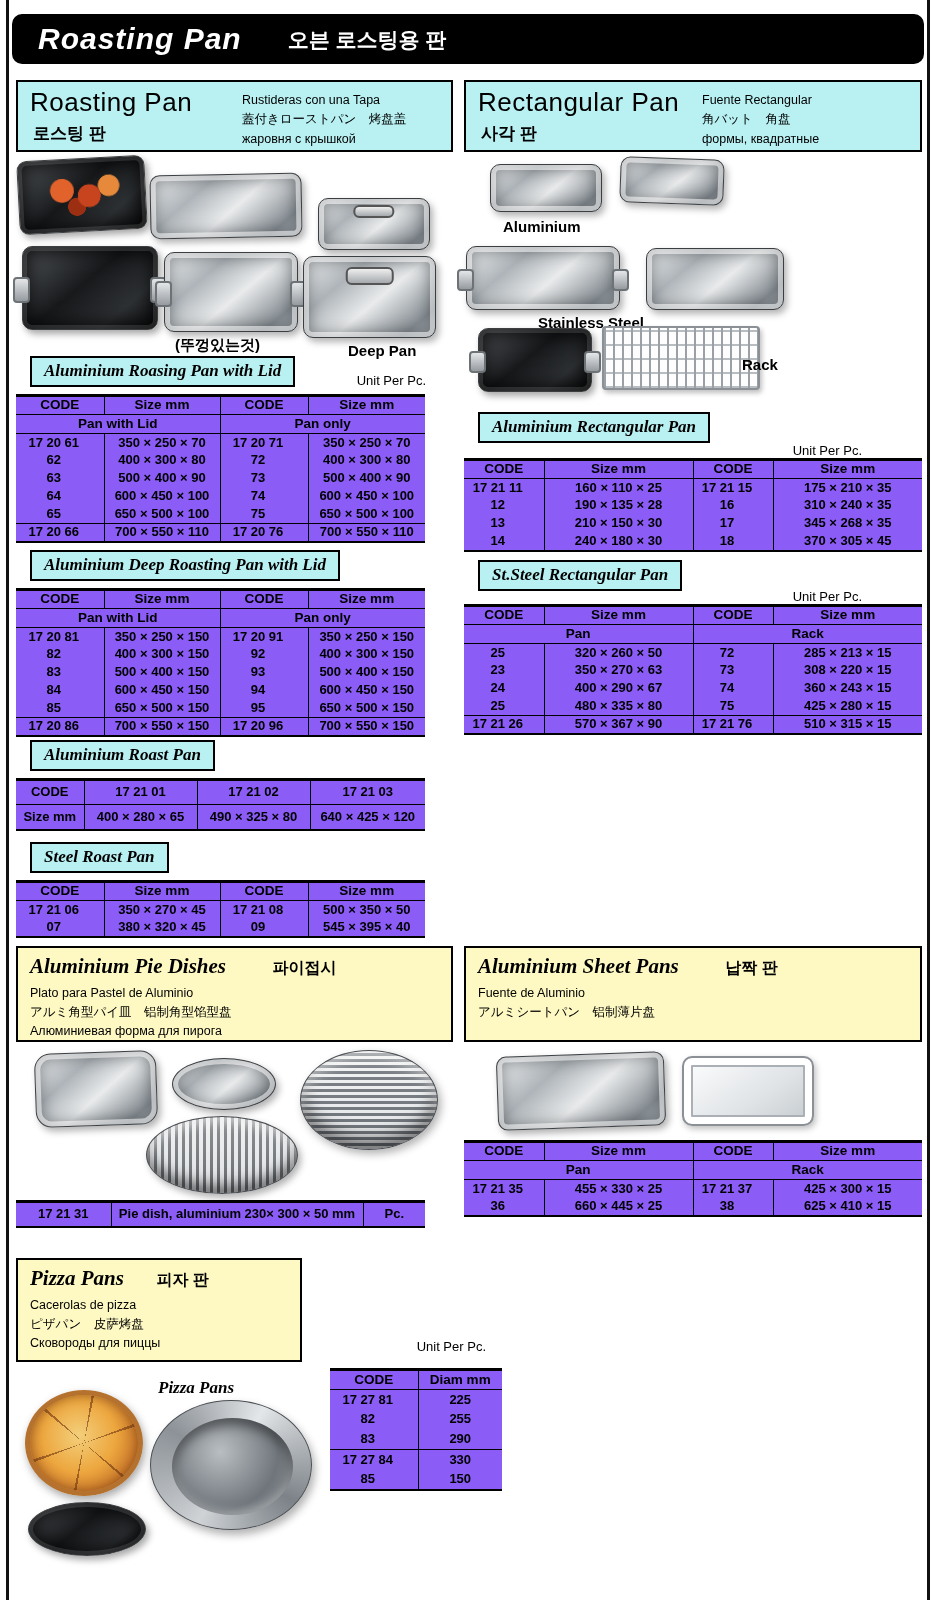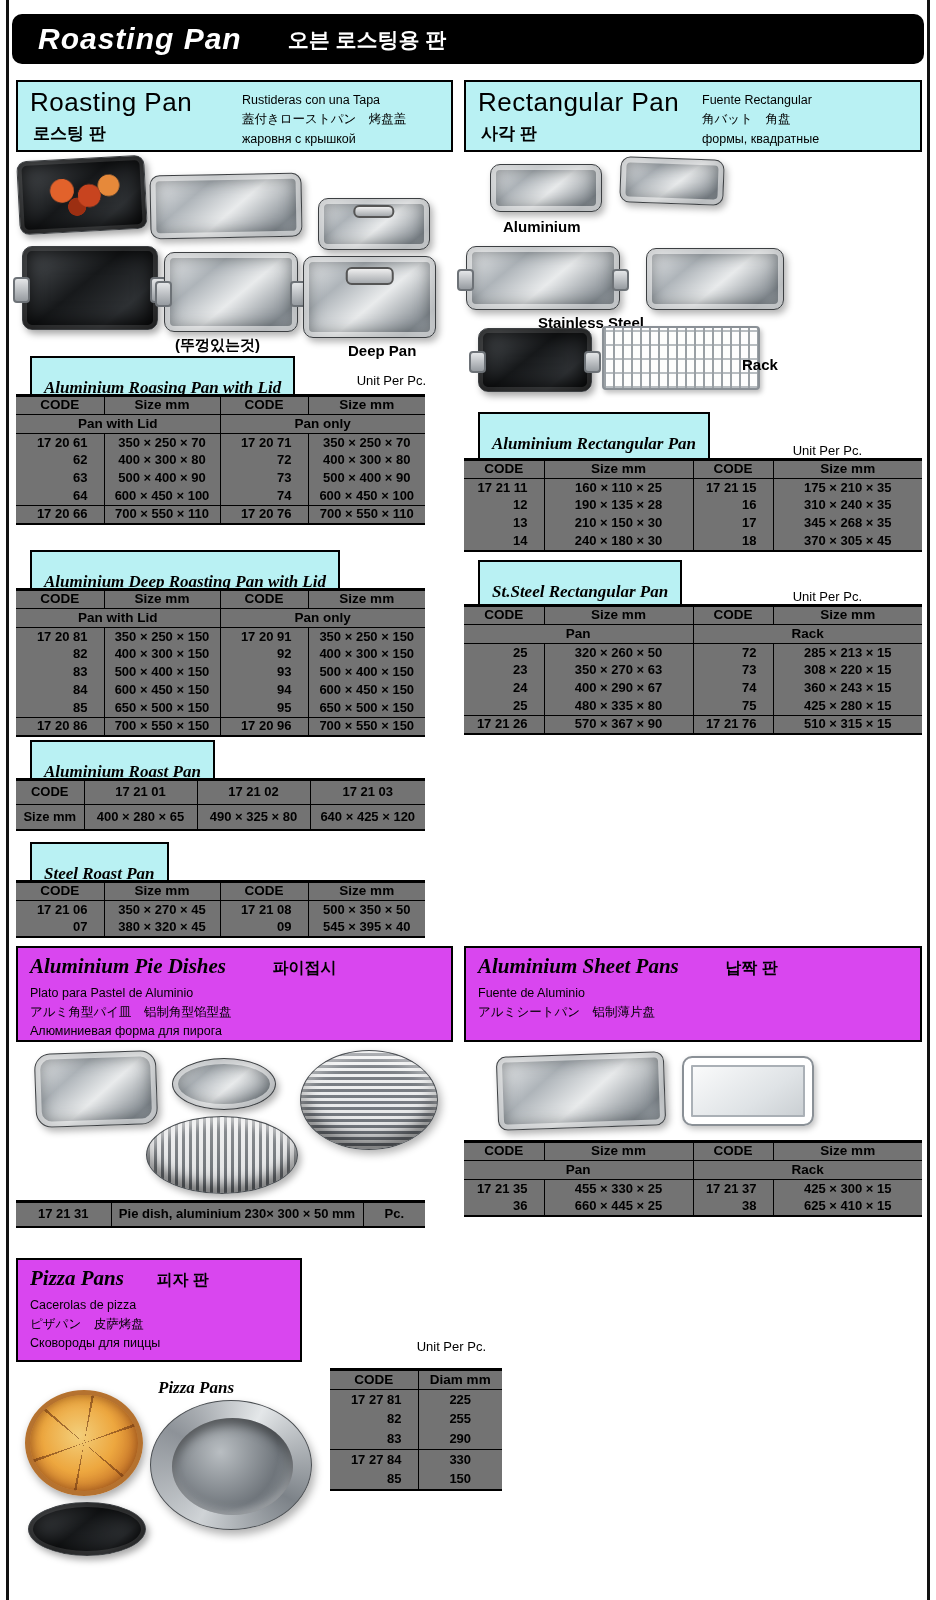--- a/index.html
+++ b/index.html
@@ -13,38 +13,38 @@
           border-radius:10px;display:flex;align-items:center;gap:46px;padding:0 26px}
   .banner .t1{color:#fff;font:italic 700 30px/1 "Liberation Sans",sans-serif;letter-spacing:1px}
   .banner .t2{color:#fff;font:700 21px/1 "Liberation Sans",sans-serif}
 
   .cyan{background:#b9f1f3;border:2.5px solid #000}
   .hdr{position:absolute}
   .hdr-title{position:absolute;left:12px;top:7px;font:400 26px/1 "Liberation Sans",sans-serif;letter-spacing:.5px}
   .hdr-kr{position:absolute;left:15px;top:43px;font:700 17px/1 "Liberation Sans",sans-serif}
   .hdr-alts{position:absolute;font:400 12.5px/1.55 "Liberation Sans",sans-serif}
 
-  .secbox{position:absolute;background:#d946ef;border:2.5px solid #000;padding:8px 12px 6px}
+  .secbox{position:absolute;background:#fef9c3;border:2.5px solid #000;padding:8px 12px 6px}
   .secbox .st{font:italic 700 21px/1 "Liberation Serif",serif}
   .secbox .skr{font:700 16px/1 "Liberation Sans",sans-serif;margin-left:42px}
   .secbox .alts{margin-top:7px;font:400 12.5px/1.5 "Liberation Sans",sans-serif}
 
-  .tbox{position:absolute;background:#b9f1f3;border:2px solid #000;padding:20px 12px 4px;
+  .tbox{position:absolute;background:#b9f1f3;border:2px solid #000;padding:3px 12px 4px;
         font:italic 700 17px/1.2 "Liberation Serif",serif;white-space:nowrap}
   .unit{position:absolute;font:400 13px/1 "Liberation Sans",sans-serif;text-align:right}
   .cap{position:absolute;font:700 15px/1.2 "Liberation Sans",sans-serif}
   .cap.it{font:italic 700 17px/1.2 "Liberation Serif",serif}
 
-  table.spec{position:absolute;border-collapse:collapse;border-top:3px solid #000;border-bottom:2.5px solid #000;background:#737373}
+  table.spec{position:absolute;border-collapse:collapse;border-top:3px solid #000;border-bottom:2.5px solid #000;background:#8b5cf6}
   .spec th,.spec td{border-left:1.3px solid #000;padding:0 4px;height:18px;text-align:center;
         vertical-align:middle;font:700 13px/1.1 "Liberation Sans",sans-serif;white-space:nowrap}
   .spec th:first-child,.spec td:first-child{border-left:none}
   .spec thead th{border-bottom:1.3px solid #000;height:19px;font-size:13.5px}
   .spec tr.group-top td{border-top:1.3px solid #000}
-  .spec td.code{text-align:right;padding-right:16px}
+  .spec td.code{text-align:center;padding-right:16px}
   .spec.tall td{height:25px}
   .spec.pz th,.spec.pz td{height:20px}
 
   
   .ph{position:absolute}
   .tray{border:1px solid #3c3f42;border-radius:10px;
     background:linear-gradient(140deg,#f4f5f6 0%,#aeb4b9 30%,#e9ebec 55%,#868d93 85%,#b9bfc4 100%);
     box-shadow:inset 0 0 0 5px rgba(255,255,255,.55),inset 0 0 16px 4px rgba(40,45,50,.55),3px 4px 7px rgba(0,0,0,.3)}
   .dark{background:linear-gradient(140deg,#565a5e,#17191b 45%,#2e3134 75%,#0c0d0e);
     box-shadow:inset 0 0 0 4px rgba(255,255,255,.12),inset 0 0 18px 6px rgba(0,0,0,.8),3px 4px 7px rgba(0,0,0,.35)}
@@ -174,20 +174,26 @@
           <td class="size">500 × 400 × 90</td>
           <td class="code">73</td>
           <td class="size">500 × 400 × 90</td>
         </tr>
         <tr>
           <td class="code">64</td>
           <td class="size">600 × 450 × 100</td>
           <td class="code">74</td>
           <td class="size">600 × 450 × 100</td>
         </tr>
+        <tr>
+          <td class="code">65</td>
+          <td class="size">650 × 500 × 100</td>
+          <td class="code">75</td>
+          <td class="size">650 × 500 × 100</td>
+        </tr>
         <tr class="group-top">
           <td class="code">17 20 66</td>
           <td class="size">700 × 550 × 110</td>
           <td class="code">17 20 76</td>
           <td class="size">700 × 550 × 110</td>
         </tr>
       </tbody>
   </table>
 
   <div class="tbox" style="left:30px;top:550px">Aluminium Deep Roasting Pan with Lid</div>

